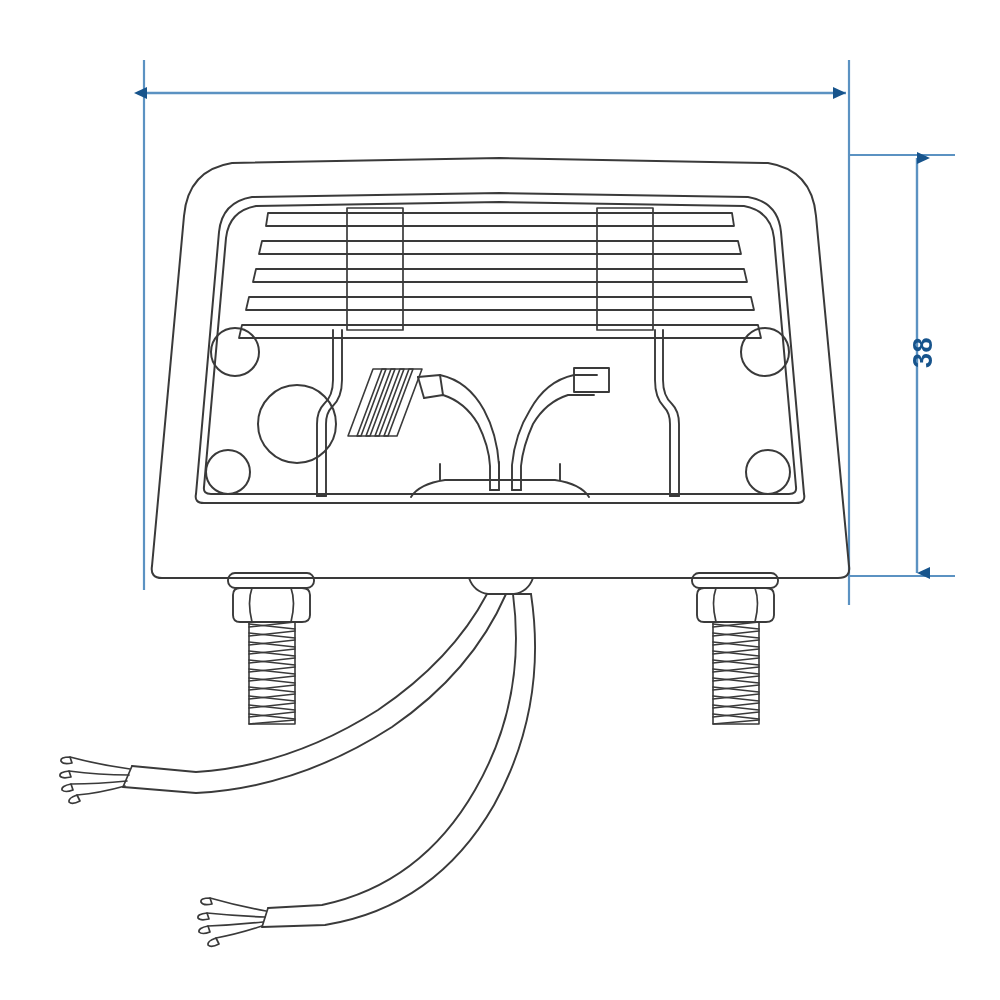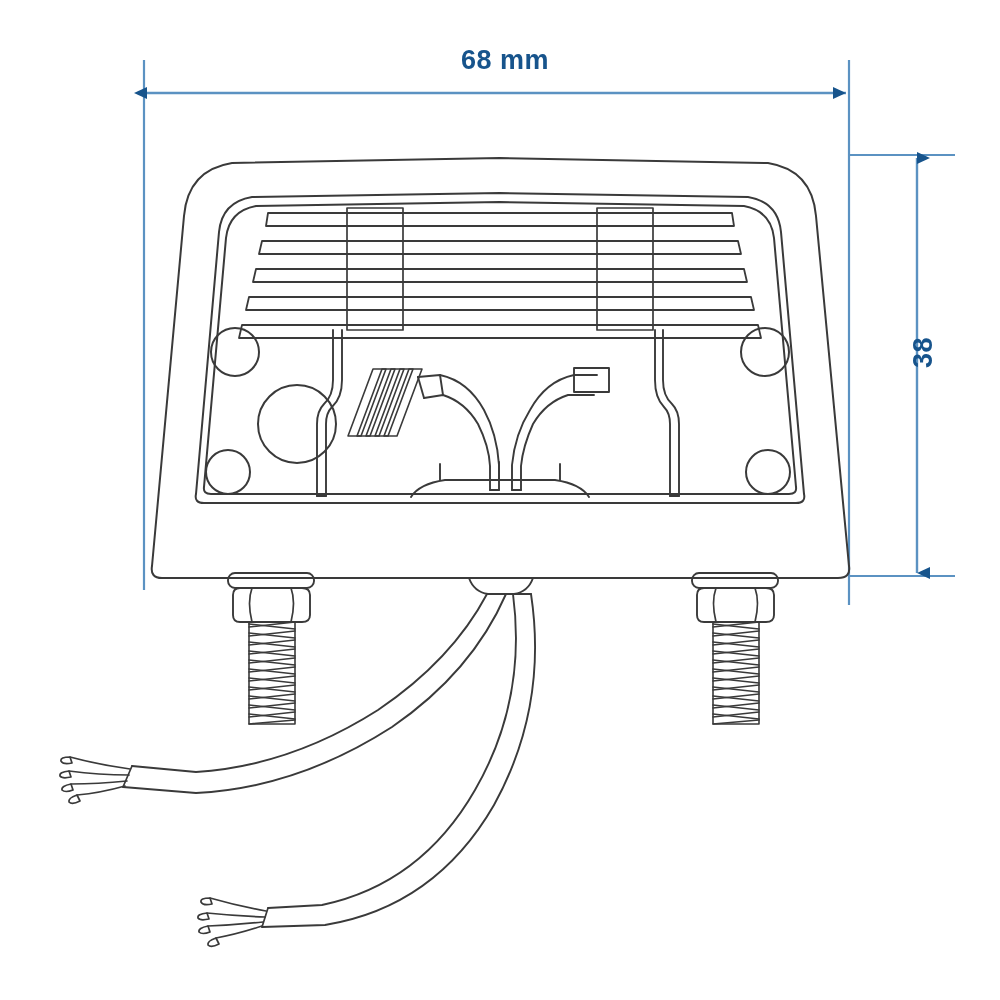--- a/index.html
+++ b/index.html
@@ -226,17 +226,16 @@
         <path d="M266,911 Q238,906 210,898 M265,917 Q236,916 207,913 M263,922 Q235,925 208,926 M262,926 Q238,934 216,938"></path>
         <path d="M210,898 Q200,898 201,902 Q203,906 212,904 Z"></path>
         <path d="M207,913 Q197,914 198,918 Q200,921 209,919 Z"></path>
         <path d="M208,926 Q198,928 199,932 Q202,935 210,932 Z"></path>
         <path d="M216,938 Q207,941 208,945 Q211,948 219,944 Z"></path>
       </g>
 
     </g>
   </svg>
 
-  <div class="dim-label" id="label-width">68 mm</div>
 
   <div class="dim-label" id="label-height">38</div>
 
 </div>
 
 </body></html>

